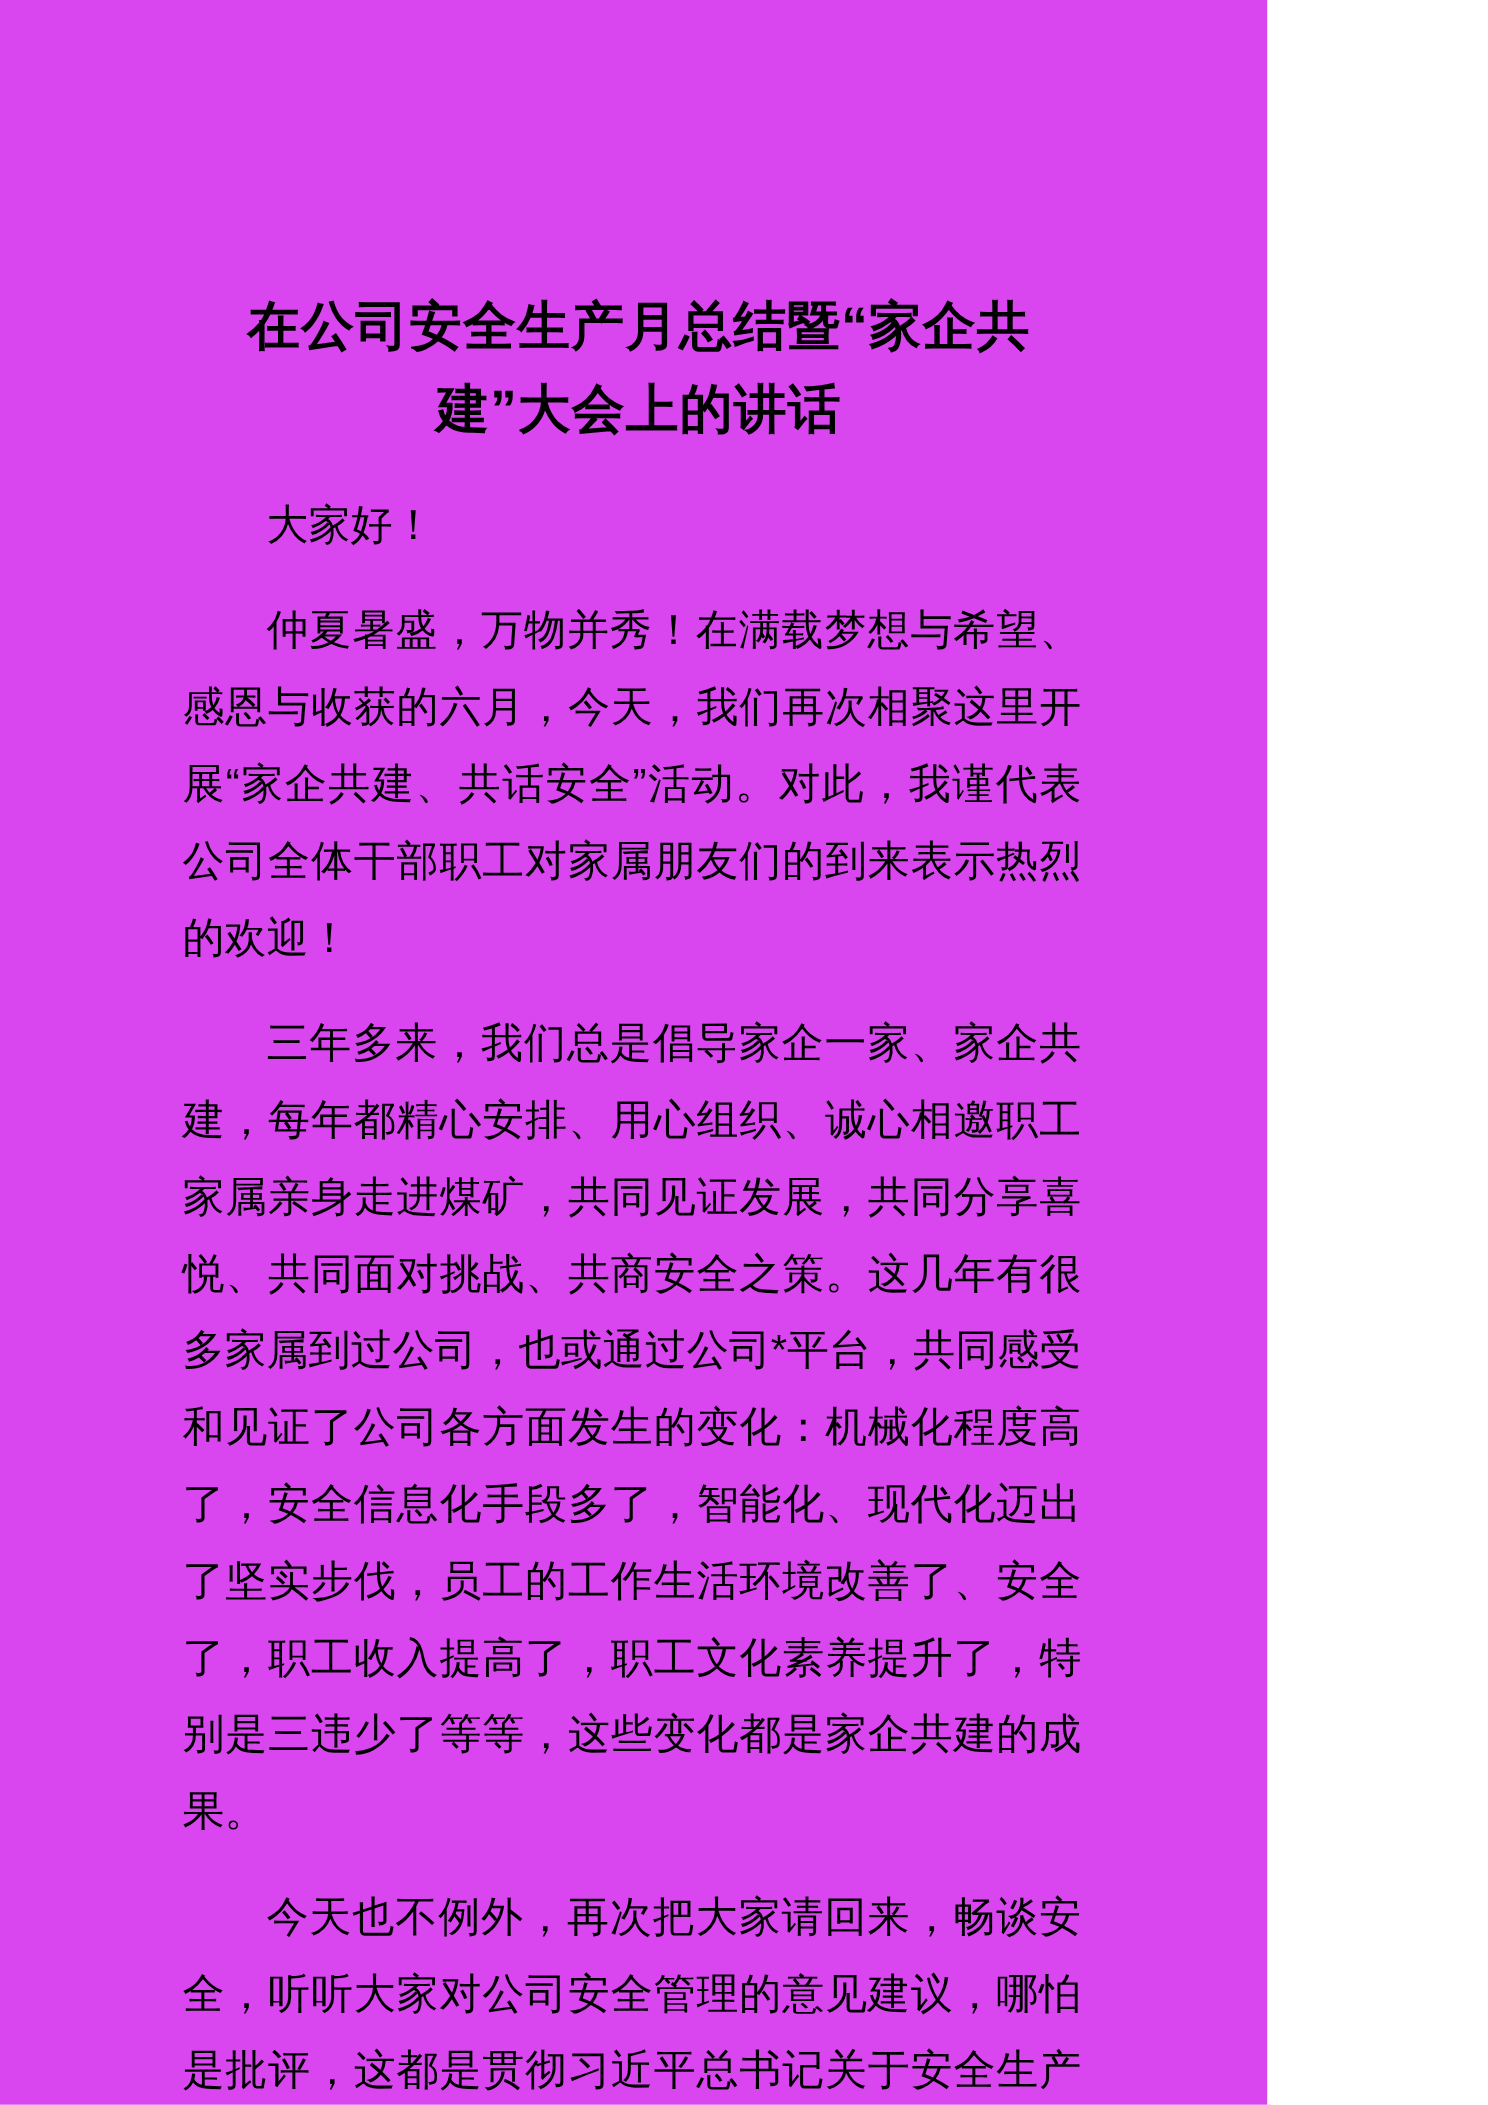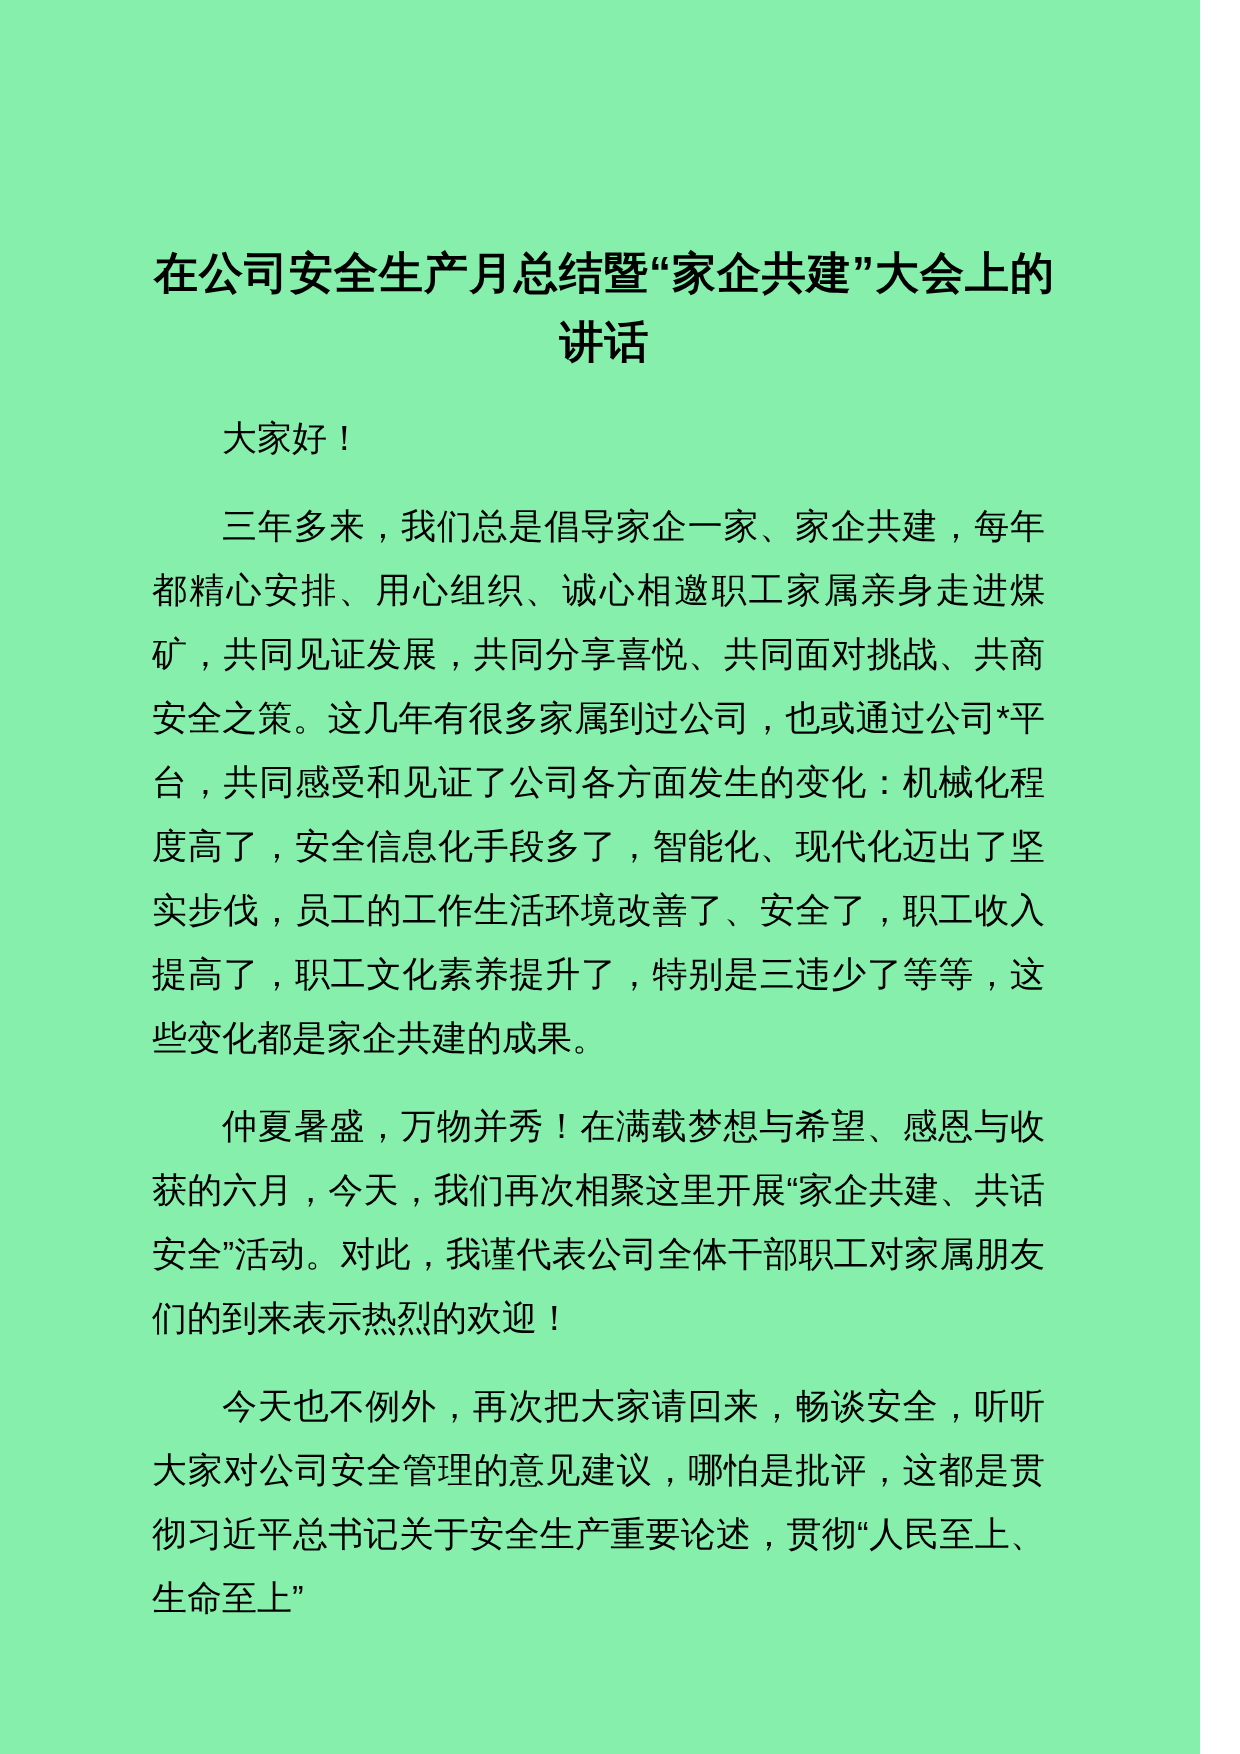--- a/index.html
+++ b/index.html
@@ -4,24 +4,24 @@
 <style>
   html, body {
     margin: 0;
     padding: 0;
   }
   body {
     background: #ffffff;
   }
   .page {
     position: relative;
-    width: 1200px;
+    width: 1056px;
     height: 1754px;
     box-sizing: border-box;
-    background: #86efac;
+    background: #d946ef;
     padding: 238px 143px 0 152px;
     overflow: hidden;
     font-family: "Liberation Sans", "DejaVu Sans", sans-serif;
     color: #000000;
   }
   .doc-title {
     margin: 0 0 30px 0;
     font-size: 44px;
     font-weight: 700;
     line-height: 69px;
@@ -41,17 +41,17 @@
   }
 </style>
 </head>
 <body>
 
 <div class="page">
   <h1 class="doc-title">在公司安全生产月总结暨“家企共建”大会上的讲话</h1>
 
   <div class="doc-body">
     <p>大家好！</p>
+    <p>仲夏暑盛，万物并秀！在满载梦想与希望、感恩与收获的六月，今天，我们再次相聚这里开展“家企共建、共话安全”活动。对此，我谨代表公司全体干部职工对家属朋友们的到来表示热烈的欢迎！</p>
     <p>三年多来，我们总是倡导家企一家、家企共建，每年都精心安排、用心组织、诚心相邀职工家属亲身走进煤矿，共同见证发展，共同分享喜悦、共同面对挑战、共商安全之策。这几年有很多家属到过公司，也或通过公司*平台，共同感受和见证了公司各方面发生的变化：机械化程度高了，安全信息化手段多了，智能化、现代化迈出了坚实步伐，员工的工作生活环境改善了、安全了，职工收入提高了，职工文化素养提升了，特别是三违少了等等，这些变化都是家企共建的成果。</p>
-    <p>仲夏暑盛，万物并秀！在满载梦想与希望、感恩与收获的六月，今天，我们再次相聚这里开展“家企共建、共话安全”活动。对此，我谨代表公司全体干部职工对家属朋友们的到来表示热烈的欢迎！</p>
     <p>今天也不例外，再次把大家请回来，畅谈安全，听听大家对公司安全管理的意见建议，哪怕是批评，这都是贯彻习近平总书记关于安全生产重要论述，贯彻“人民至上、生命至上”</p>
   </div>
 </div>
 
 </body></html>

